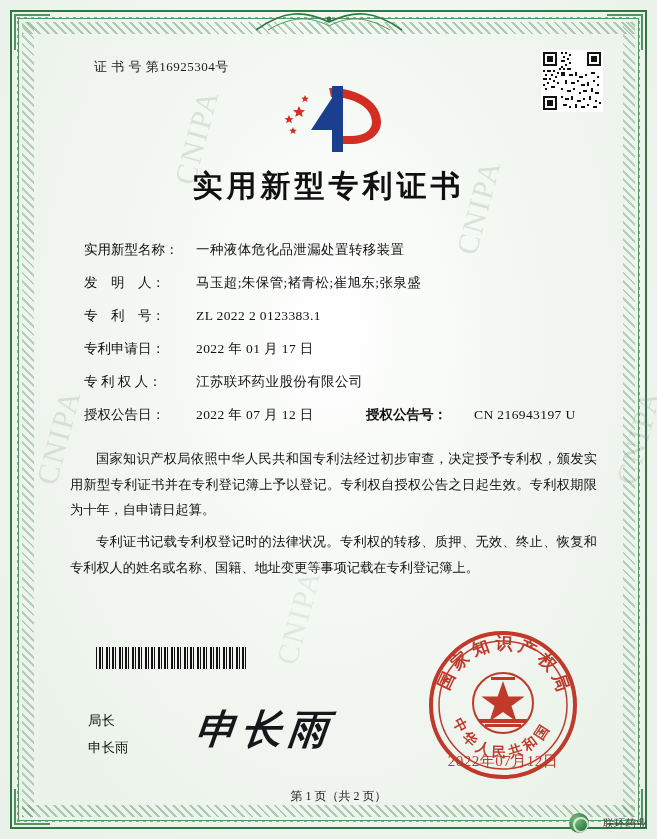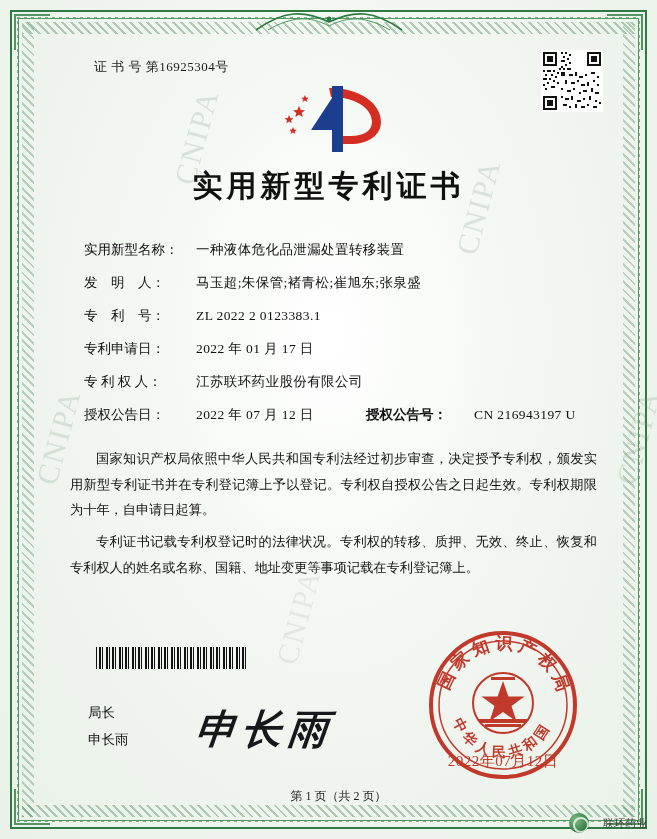--- a/index.html
+++ b/index.html
@@ -204,21 +204,21 @@
         #111 0 1px, transparent 1px 3px,
         #111 3px 5px, transparent 5px 6px,
         #111 6px 7px, transparent 7px 10px,
         #111 10px 12px, transparent 12px 13px);
   }
 
   
   .sig-block {
     position: absolute;
     left: 88px;
-    bottom: 86px;
+    bottom: 78px;
     font-family: "Liberation Serif", serif;
     font-size: 13.5px;
     color: #111;
     line-height: 2.0;
   }
   .sig-script {
     position: absolute;
     left: 196px;
     bottom: 82px;
     font-family: "Liberation Serif", serif;

